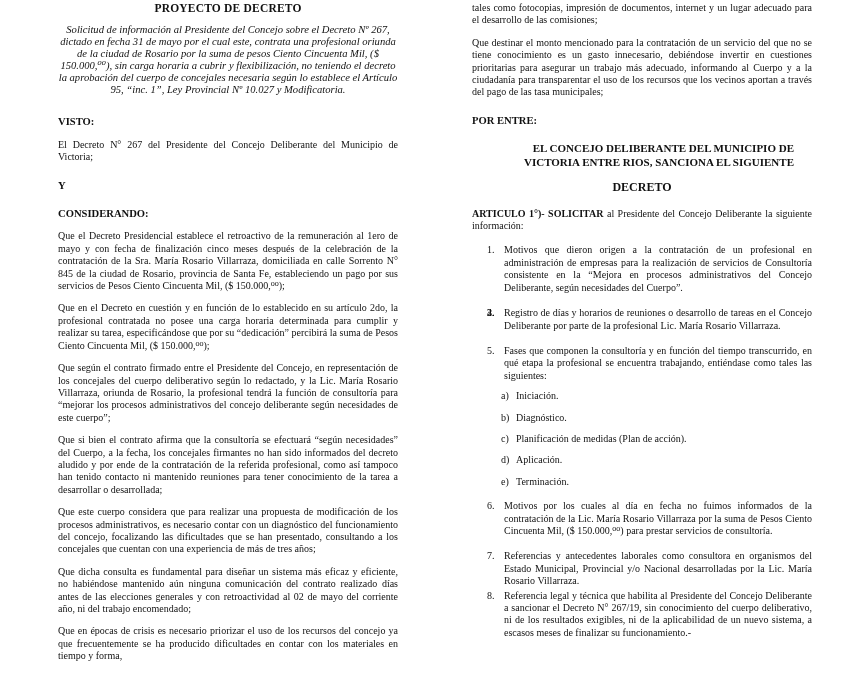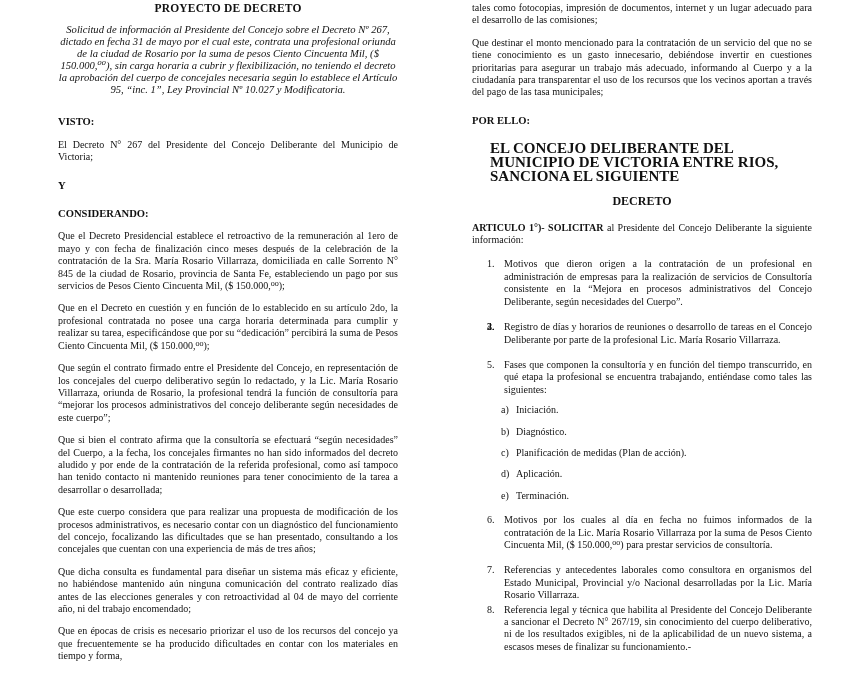--- a/index.html
+++ b/index.html
@@ -20,21 +20,21 @@
   .intro {
     font-style:italic; text-align:center;
     font-size:10.6px; line-height:12px;
     margin:6px 0 20px 0;
   }
   .sec-heading { font-weight:bold; font-size:10.6px; margin:16px 0 10px 0; }
   .para { text-align:justify; margin:10px 0 10px 0; }
   .para-last { margin-bottom:0; }
 
   .center-heading {
-    font-weight:bold; text-align:left; font-size:15px;
+    font-weight:bold; text-align:right; font-size:11px;
     line-height:14px; margin:14px 18px 12px 18px;
   }
   .decreto-heading { font-weight:bold; text-align:center; font-size:12px; margin:12px 0 14px 0; }
   .articulo { text-align:justify; margin:0 0 12px 0; }
   .articulo b { font-weight:bold; }
 
   .item { position:relative; padding-left:32px; text-align:justify; margin:0 0 13px 0; }
   .item .marker { position:absolute; left:15px; top:0; }
   .item-tight { margin-bottom:2px; }
   .sublist { margin:2px 0 12px 0; }
@@ -54,29 +54,29 @@
     <div class="para">El Decreto N° 267 del Presidente del Concejo Deliberante del Municipio de Victoria;</div>
 
     <div class="sec-heading">Y</div>
     <div class="sec-heading">CONSIDERANDO:</div>
 
     <div class="para">Que  el Decreto Presidencial establece  el retroactivo de la remuneración  al 1ero de mayo y con fecha de finalización cinco meses después de la celebración de la contratación de la Sra. María Rosario Villarraza, domiciliada en calle Sorrento N° 845 de la ciudad de Rosario, provincia de Santa Fe, estableciendo un pago por sus servicios  de Pesos Ciento Cincuenta Mil, ($ 150.000,⁰⁰);</div>
     <div class="para">Que en el Decreto en cuestión y en función de lo establecido en su artículo 2do, la profesional contratada no posee una carga horaria determinada para cumplir y realizar su tarea, especificándose que por su “dedicación” percibirá la suma de Pesos Ciento Cincuenta Mil, ($ 150.000,⁰⁰);</div>
     <div class="para">Que según el contrato firmado entre el Presidente del Concejo, en representación de los concejales del cuerpo deliberativo según lo redactado, y la Lic. María Rosario Villarraza, oriunda de Rosario, la profesional tendrá la función de consultoría para “mejorar los procesos administrativos del concejo deliberante según necesidades de este cuerpo”;</div>
     <div class="para">Que si bien el contrato afirma que la consultoría se efectuará “según necesidades” del Cuerpo, a la fecha,  los concejales firmantes no han sido informados del decreto aludido y por ende de la contratación de la referida profesional, como así tampoco han tenido contacto ni mantenido reuniones  para tener conocimiento de la tarea a desarrollar o desarrollada;</div>
     <div class="para">Que este cuerpo considera que para realizar una propuesta de modificación de los procesos administrativos, es necesario  contar con un diagnóstico del funcionamiento del concejo, focalizando las dificultades que se han presentado, consultando a los concejales que cuentan con una experiencia de más de tres años;</div>
-    <div class="para">Que dicha consulta es fundamental  para diseñar un sistema más eficaz y eficiente, no habiéndose mantenido aún ninguna comunicación del contrato realizado días antes de las elecciones generales y con retroactividad al 04 de mayo del corriente año, ni del trabajo encomendado;</div>
+    <div class="para">Que dicha consulta es fundamental  para diseñar un sistema más eficaz y eficiente, no habiéndose mantenido aún ninguna comunicación del contrato realizado días antes de las elecciones generales y con retroactividad al 02 de mayo del corriente año, ni del trabajo encomendado;</div>
     <div class="para para-last">Que en épocas de crisis es necesario priorizar el uso de los recursos del concejo ya que frecuentemente se ha producido dificultades en contar con los materiales en tiempo y forma,</div>
   </div>
 
   <div class="col col-right">
     <div class="para" style="margin-top:2px">tales como fotocopias, impresión de documentos, internet y un lugar adecuado para el desarrollo de las comisiones;</div>
     <div class="para">Que destinar el monto mencionado para la contratación de un servicio del que no se tiene conocimiento es un gasto innecesario, debiéndose invertir en cuestiones prioritarias para asegurar un trabajo más adecuado, informando al Cuerpo y a la ciudadanía para transparentar el uso de los recursos que los vecinos aportan a través del pago de las tasa municipales;</div>
 
-    <div class="sec-heading">POR ELLO:</div>
+    <div class="sec-heading">POR ENTRE:</div>
 
     <div class="center-heading">EL CONCEJO DELIBERANTE DEL MUNICIPIO DE VICTORIA ENTRE RIOS, SANCIONA EL SIGUIENTE</div>
     <div class="decreto-heading">DECRETO</div>
 
     <div class="articulo">
       <b>ARTICULO 1°)- SOLICITAR</b><span> al Presidente del Concejo Deliberante la siguiente información:</span>
     </div>
 
     <div class="item">
       <span class="marker">1.</span>

